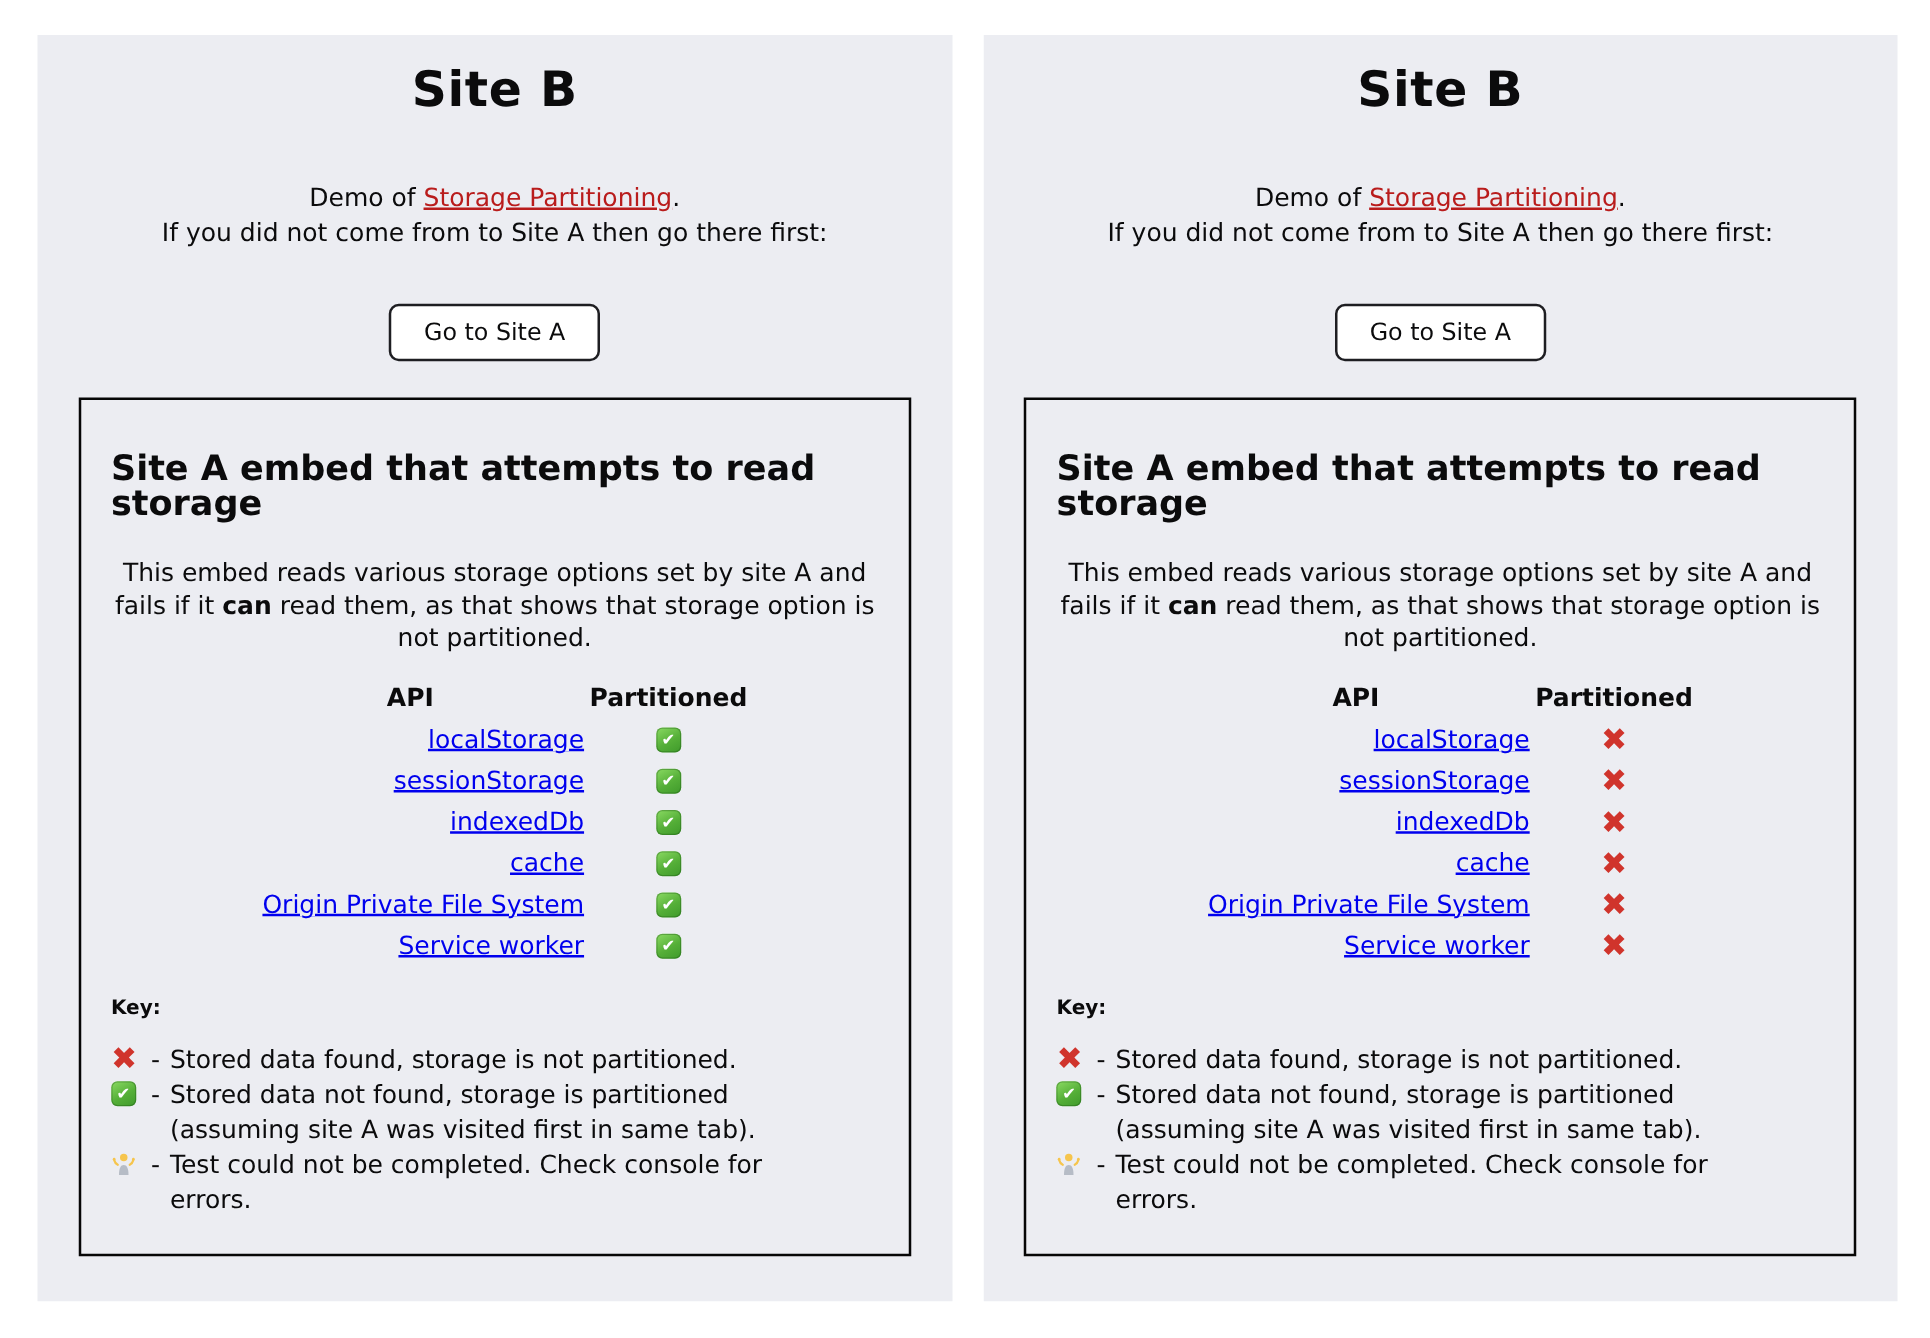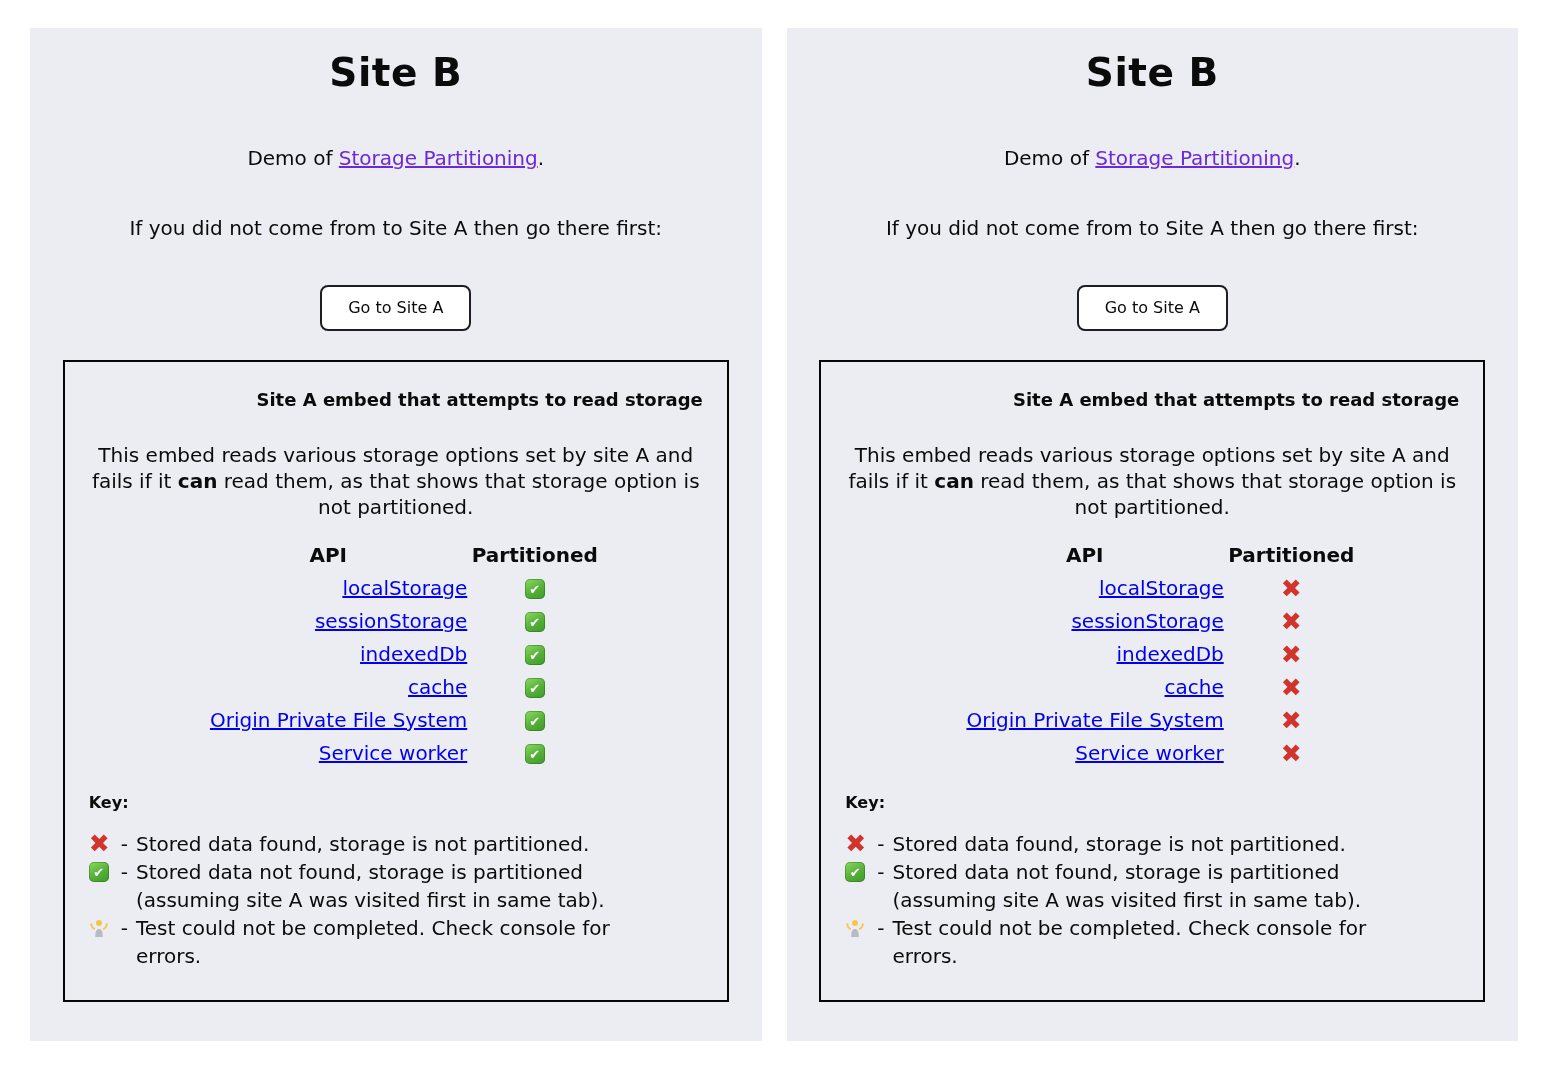--- a/index.html
+++ b/index.html
@@ -27,53 +27,51 @@
     font-size: 39px;
     line-height: 46px;
     font-weight: bold;
     letter-spacing: 0.5px;
   }
   .intro {
     margin-top: 48px;
     line-height: 28px;
   }
   .visited-link {
-    color: #6d28d9;
+    color: #b91c1c;
     text-decoration: underline;
     cursor: pointer;
   }
   .instruction {
-    margin-top: 42px;
     line-height: 28px;
   }
   .btn-row { margin-top: 43px; }
   .go-btn {
     font-family: "DejaVu Sans", "Liberation Sans", sans-serif;
-    font-size: 16px;
+    font-size: 19px;
     line-height: 24px;
     color: #0b0b0c;
     background: #ffffff;
     border: 2px solid #1e1e22;
     border-radius: 8px;
     padding: 9px 26px;
     cursor: pointer;
   }
   .embed {
     margin: 29px auto 0;
     width: 666px;
     border: 2px solid #060606;
     text-align: left;
     padding: 0 24px 30px;
   }
   .embed-heading {
-    font-size: 18px;
-    line-height: 28px;
-    font-weight: bold;
-    margin-top: 24px;
-    text-align: right;
+    font-size: 28px;
+    line-height: 28px;
+    font-weight: bold;
+    margin-top: 41px;
   }
   .desc {
     margin-top: 28px;
     font-size: 20px;
     line-height: 26px;
     text-align: center;
   }
   .api-table {
     margin: 18px auto 0;
     border-spacing: 0;

